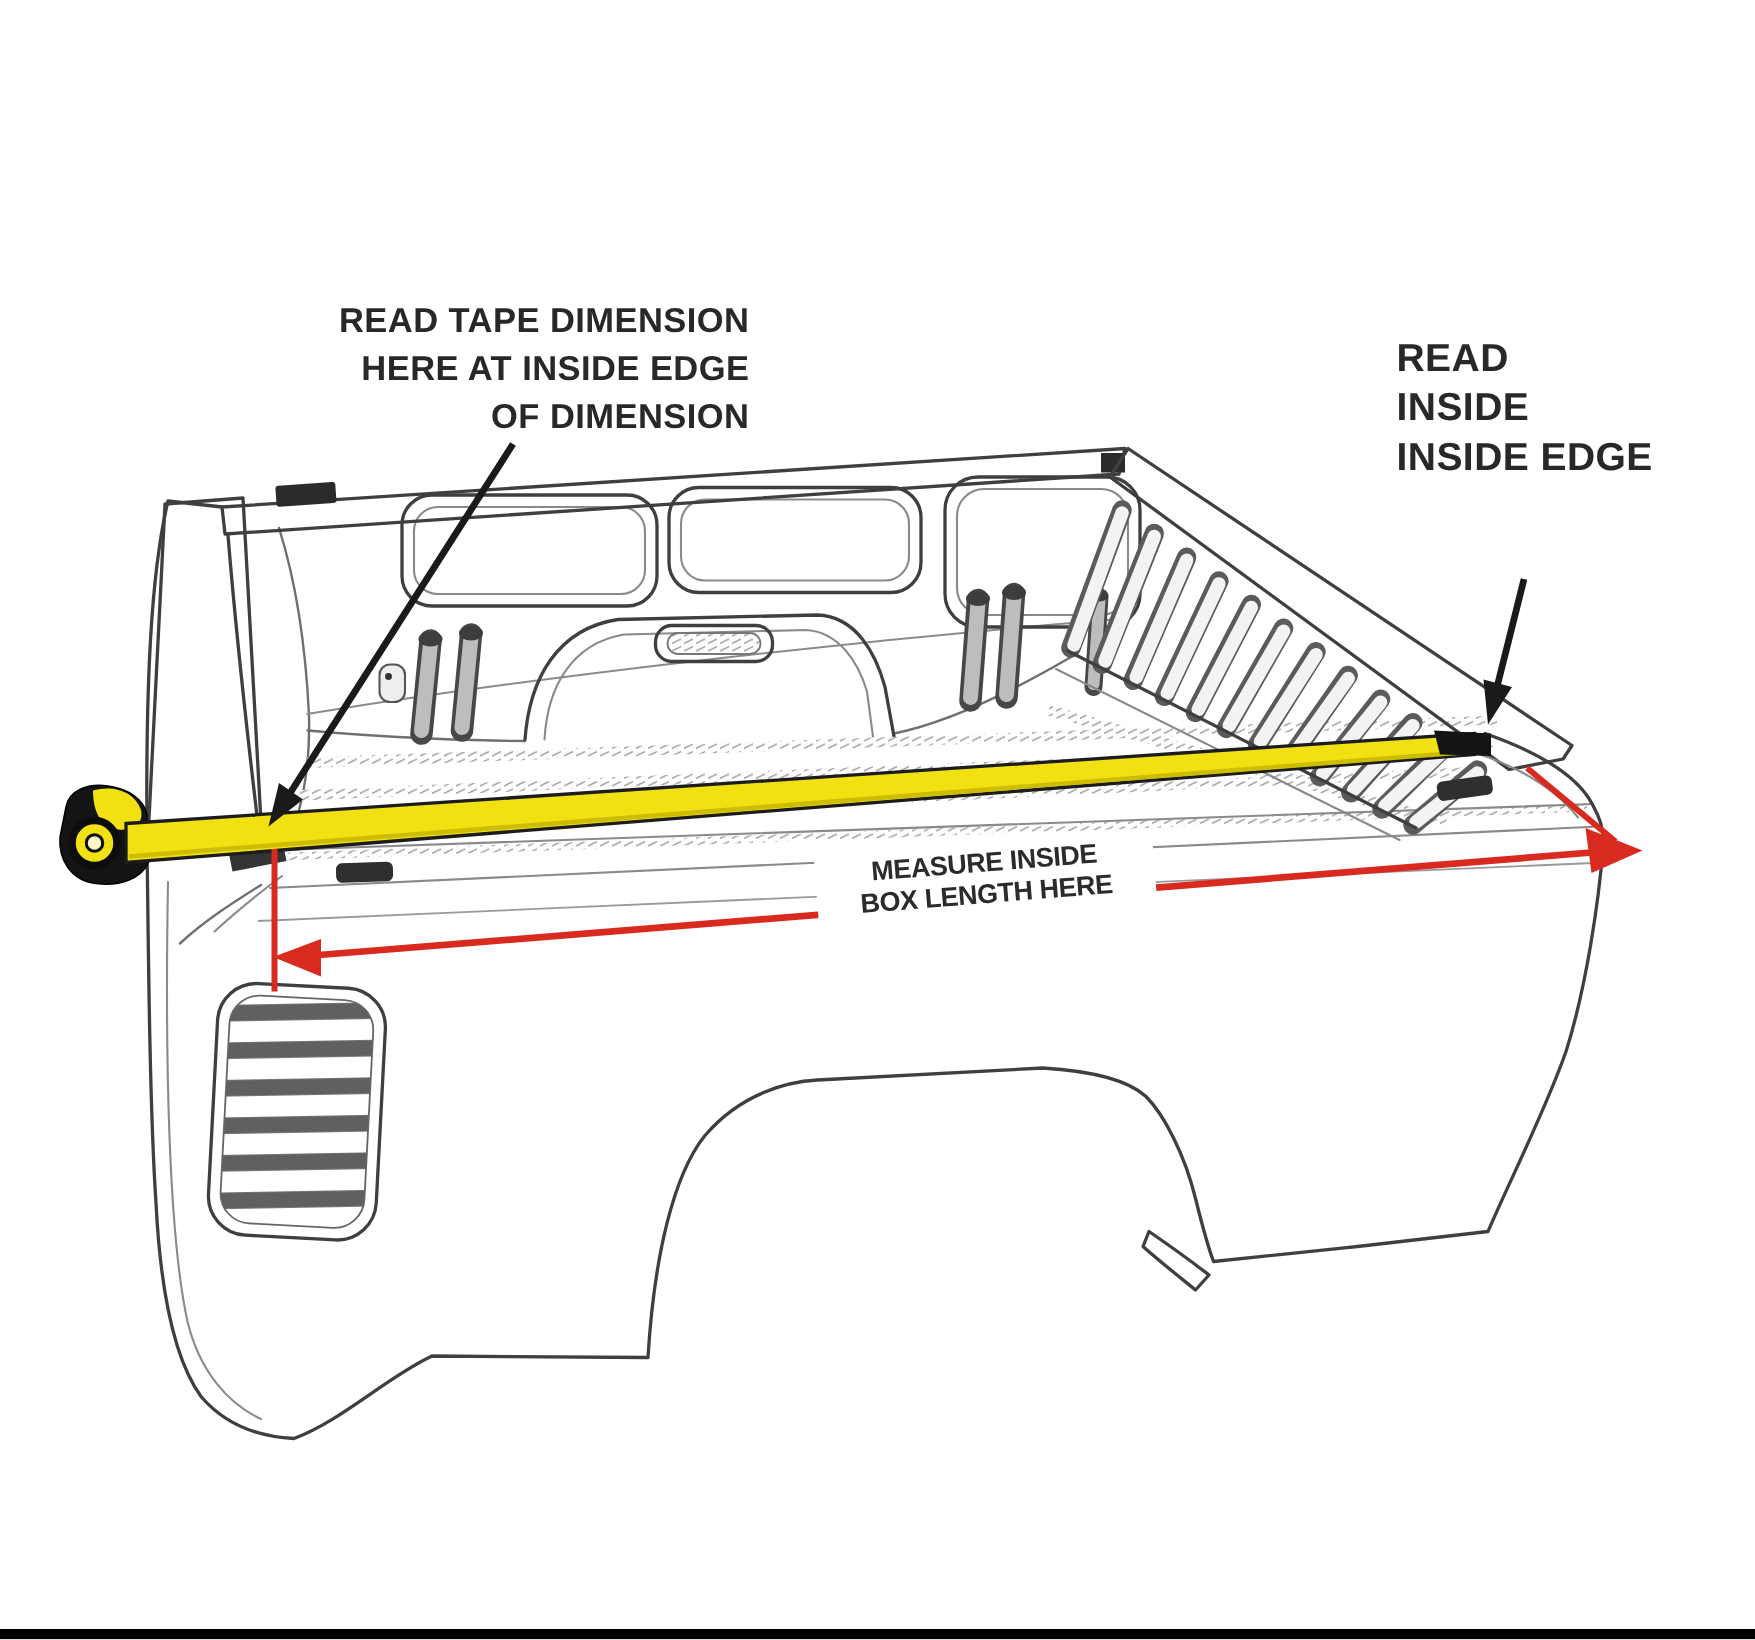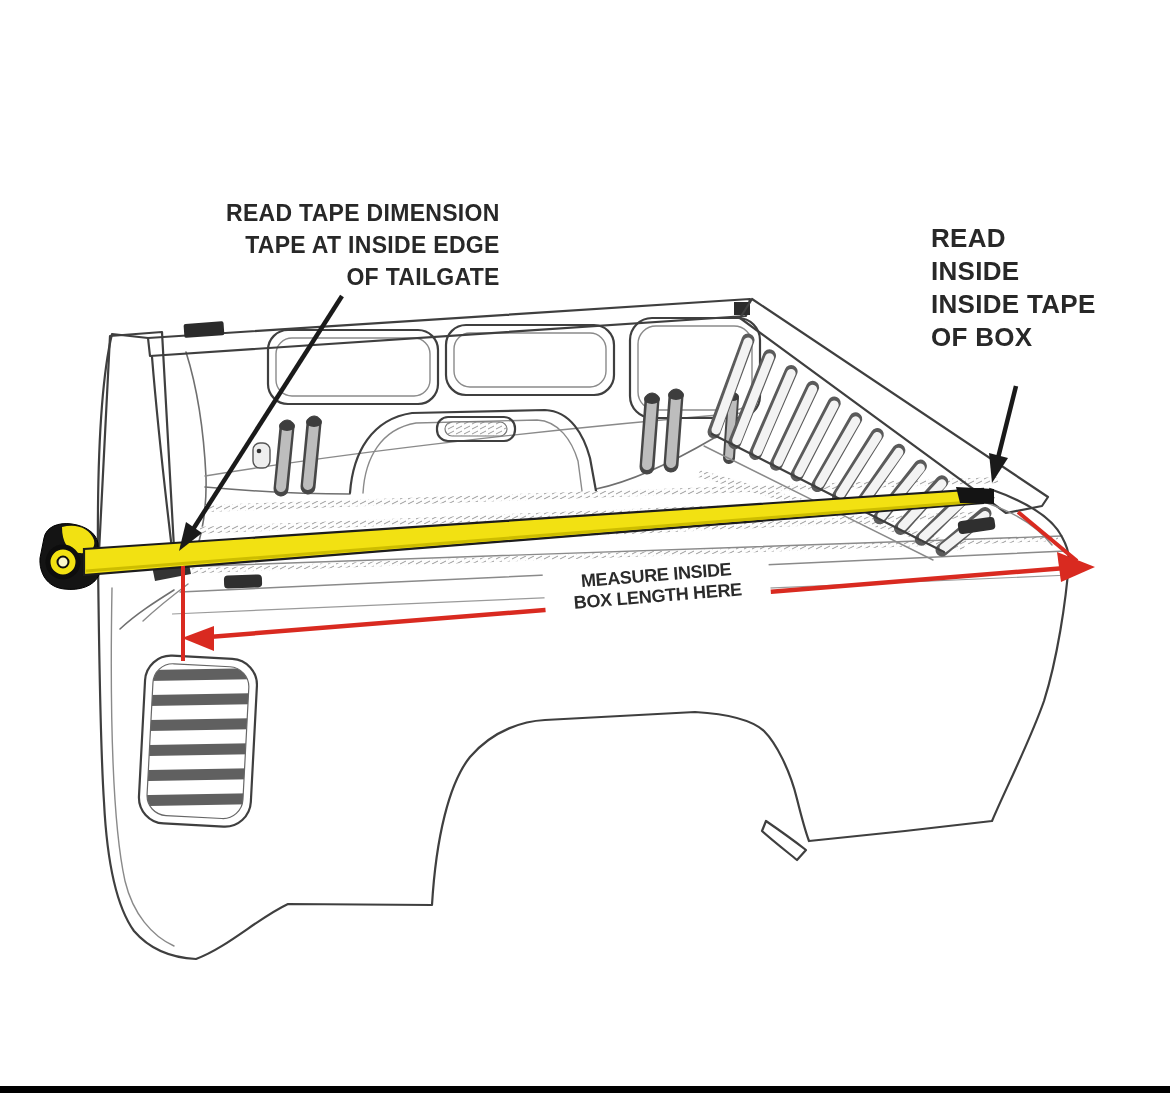--- a/index.html
+++ b/index.html
@@ -210,29 +210,28 @@
     <g>
       <line x1="1016" y1="386" x2="997" y2="462" class="blk" stroke-width="4.5"></line>
       <polygon points="992,483 989,453 1008,458" class="bf"></polygon>
     </g>
 
     <rect x="0" y="1086" width="1170" height="7" fill="#000000"></rect>
   </svg>
 
   <div id="callout-read-tape" class="callout">
     <div>READ TAPE DIMENSION</div>
-    <div>TAPE AT INSIDE EDGE</div>
-    <div>OF TAILGATE</div>
+    <div>HERE AT INSIDE EDGE</div>
+    <div>OF DIMENSION</div>
   </div>
 
   <div id="callout-hold-tape" class="callout">
     <div>READ</div>
     <div>INSIDE</div>
-    <div>INSIDE TAPE</div>
-    <div>OF BOX</div>
+    <div>INSIDE EDGE</div>
   </div>
 
   <div id="measure-label">
     <div>MEASURE INSIDE</div>
     <div>BOX LENGTH HERE</div>
   </div>
 
 </div>
 
 </body></html>

